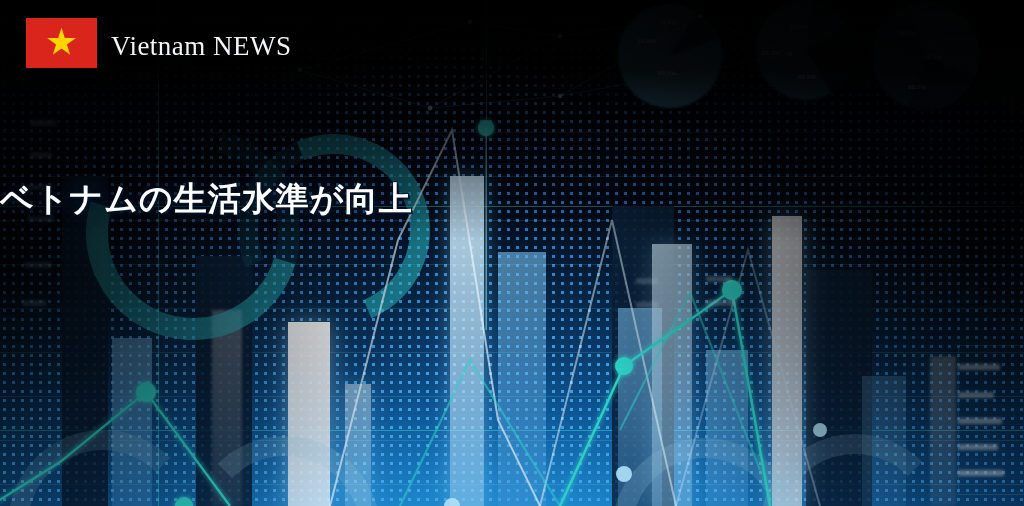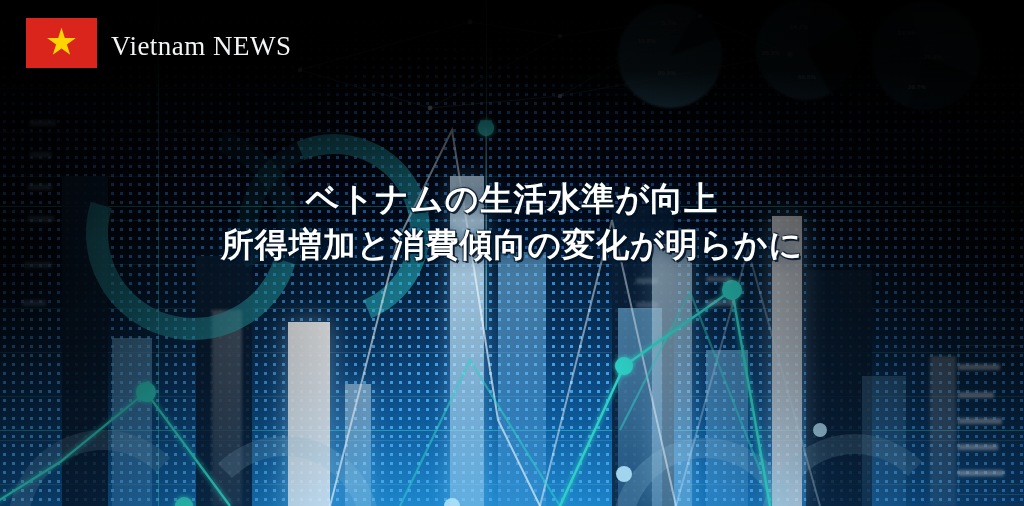--- a/index.html
+++ b/index.html
@@ -129,21 +129,21 @@
   }
   .brand-name{
     font-family:"Liberation Serif","DejaVu Serif",serif;
     font-size:27px;color:#f2f4f6;letter-spacing:.5px;
     text-shadow:0 0 10px rgba(0,0,0,.9);white-space:nowrap;margin-top:6px;
   }
 
   
   .headline{
     position:absolute;left:0;right:0;top:176px;z-index:50;
-    text-align:center;
+    text-align:left;
     font-family:"DejaVu Sans","Liberation Sans",sans-serif;
     font-weight:700;color:#ffffff;
     line-height:1.38;font-size:33px;letter-spacing:1px;
     text-shadow:
       0 0 2px rgba(2,18,34,.95),
       2px 2px 0 rgba(2,20,38,.85),
       -1px 1px 0 rgba(2,20,38,.7),
       1px -1px 0 rgba(2,20,38,.7),
       0 0 16px rgba(0,30,60,.95);
   }
@@ -297,16 +297,15 @@
 
   <div class="brand">
     <div class="flag">
       <div class="star"></div>
     </div>
     <div class="brand-name">Vietnam NEWS</div>
   </div>
 
   <div class="headline">
     <span class="l">ベトナムの生活水準が向上</span>
-    <span class="l">所得増加と消費傾向の変化が明らかに</span>
   </div>
 
 </div>
 
 </body></html>

